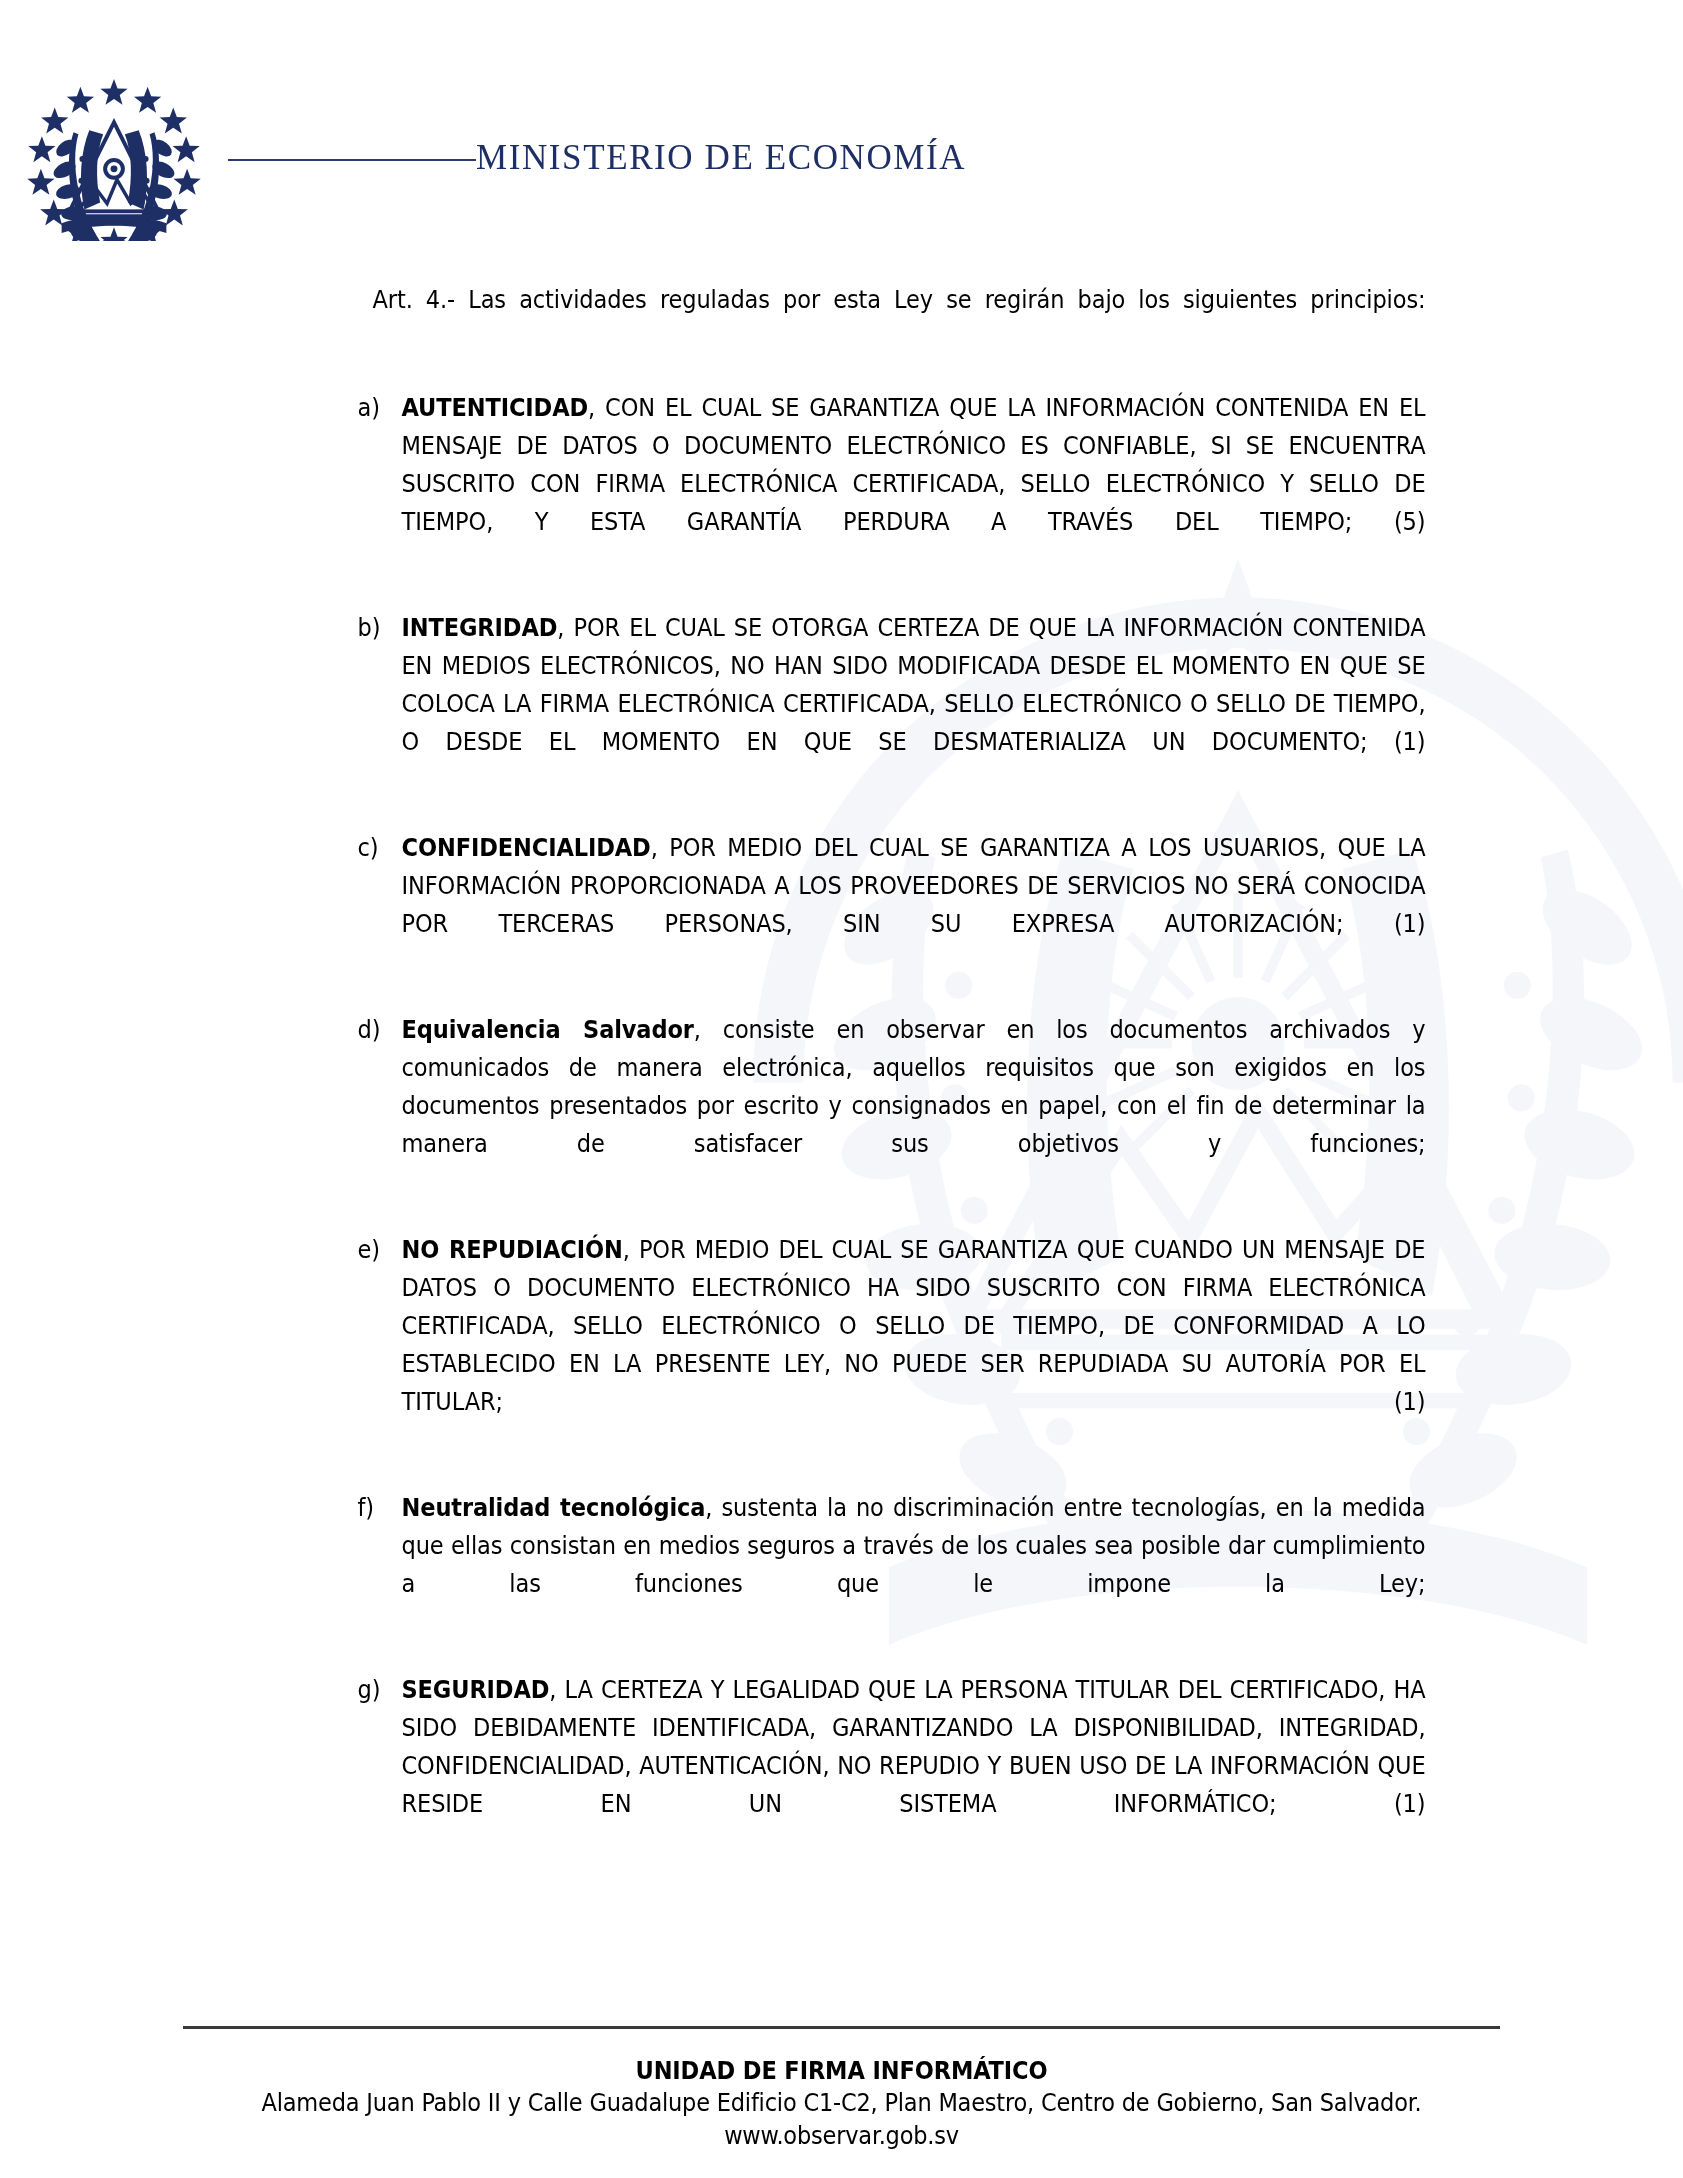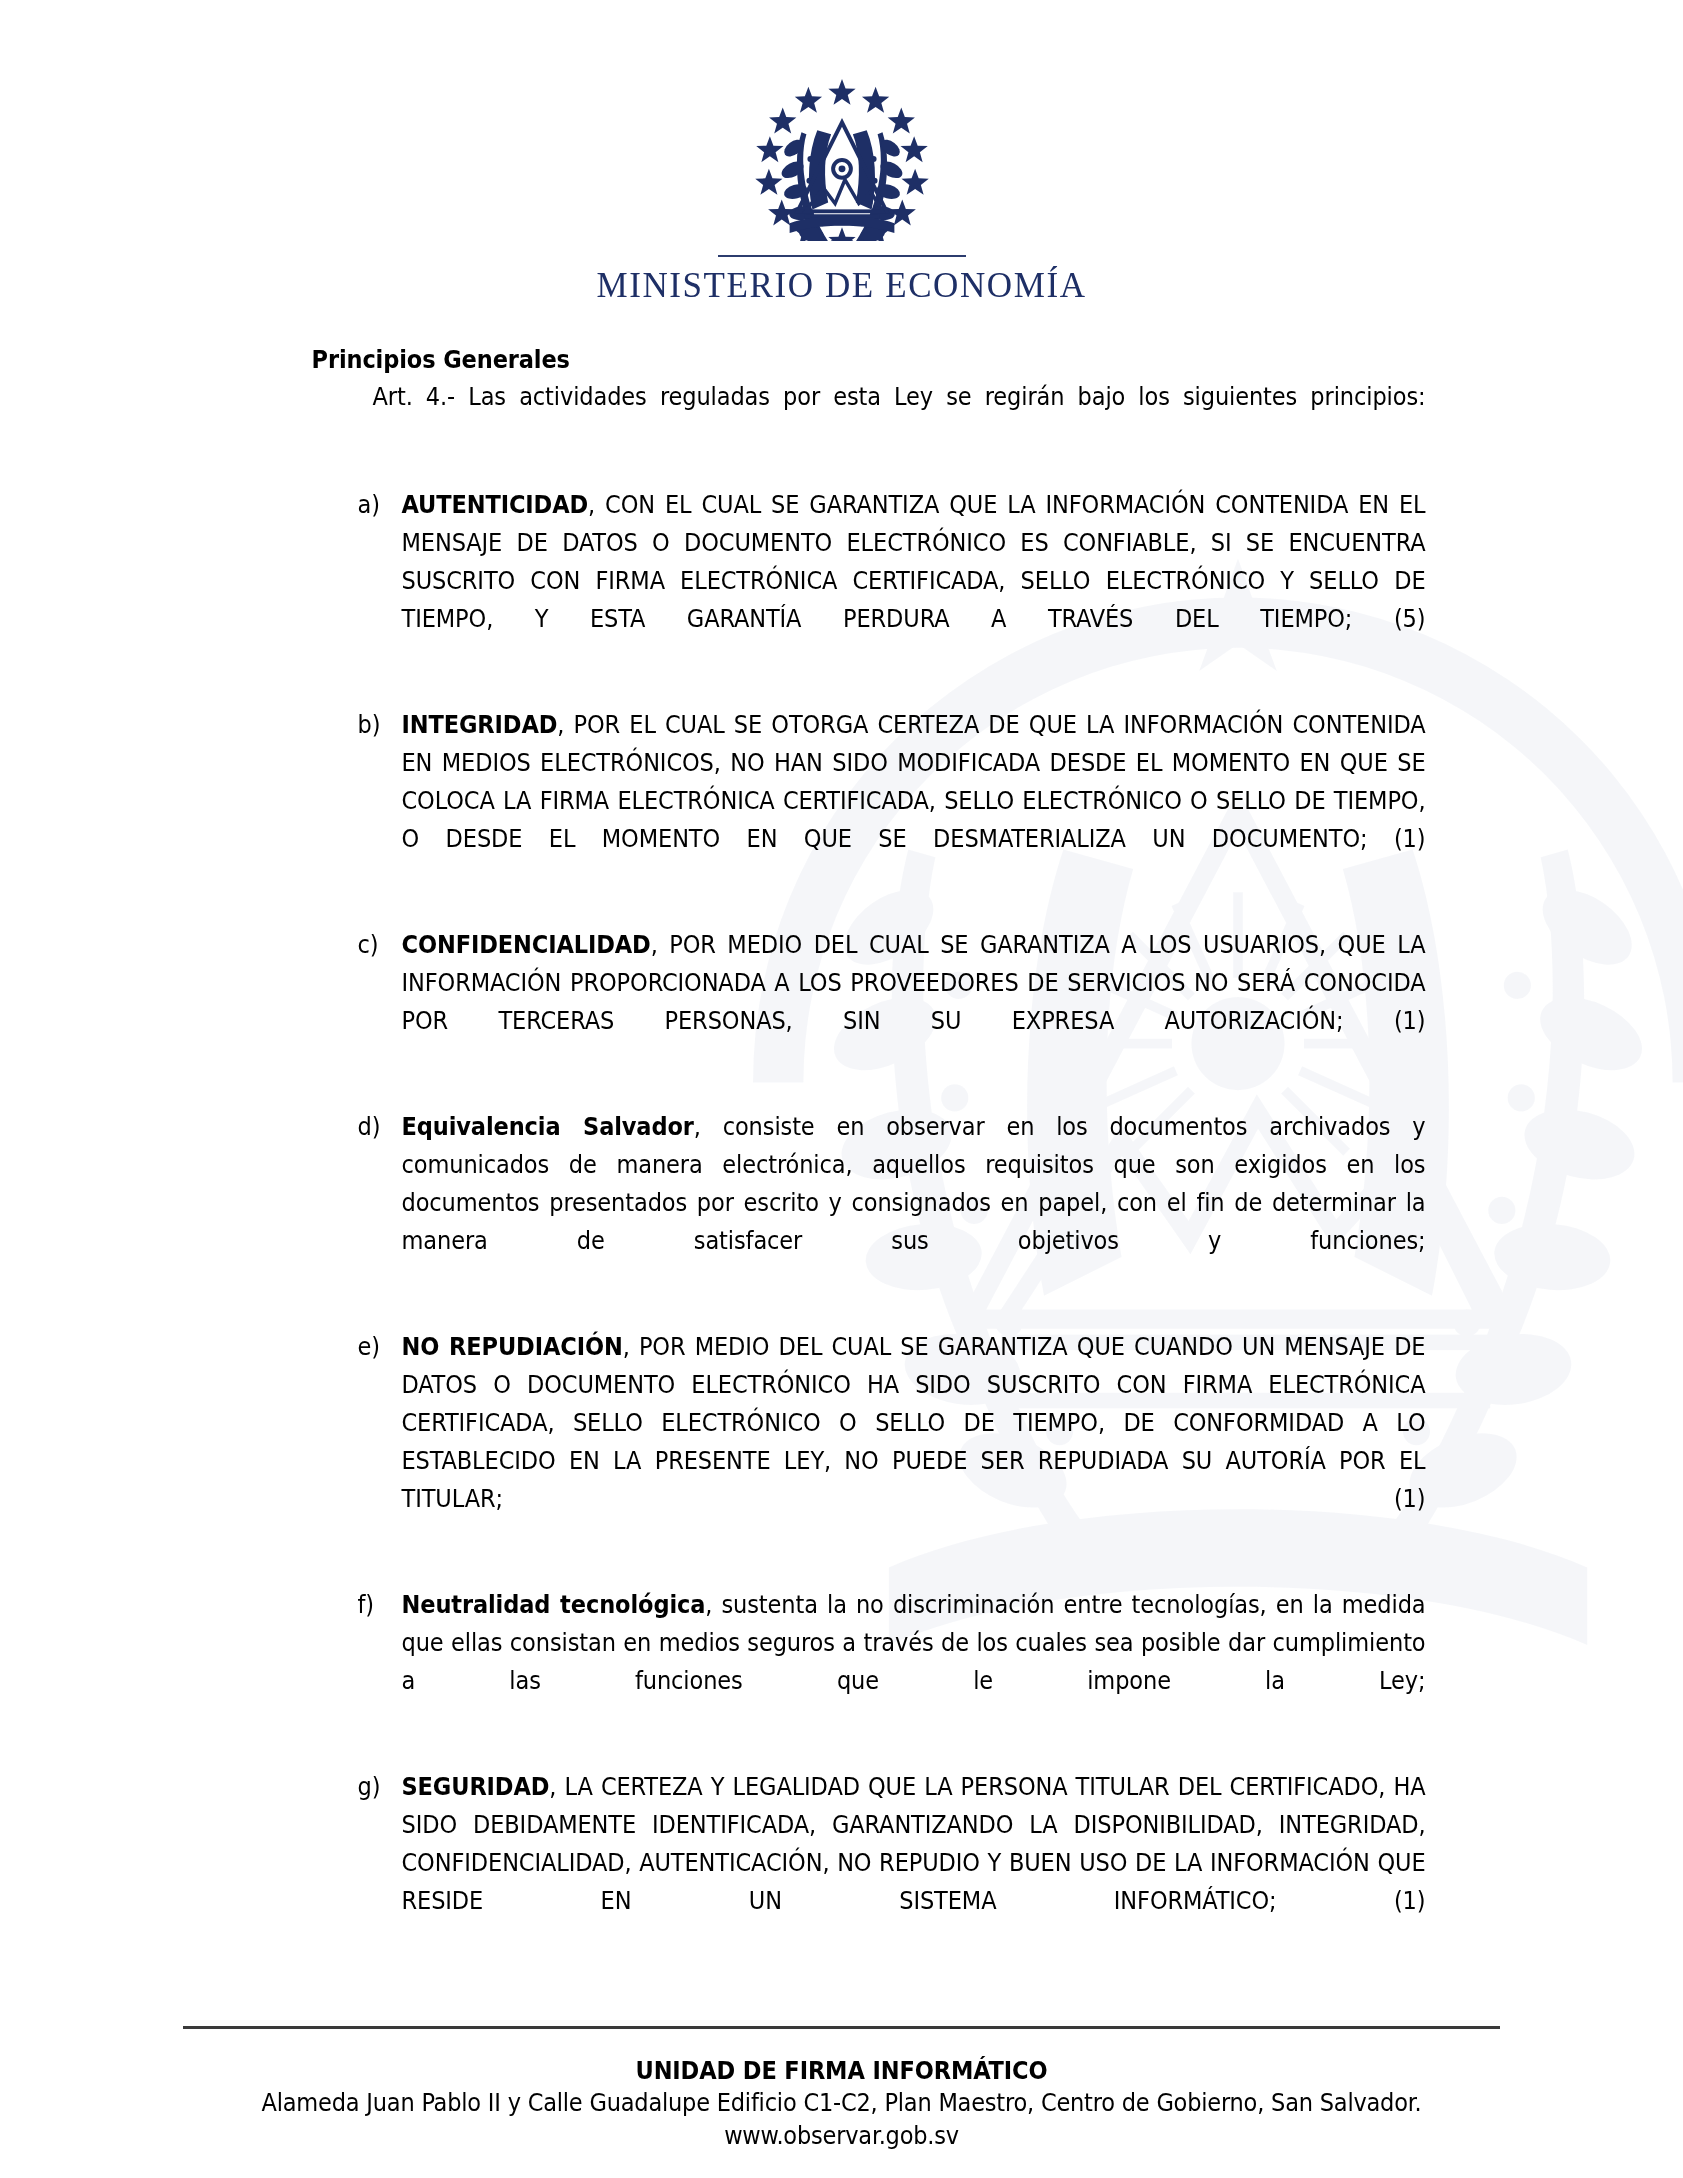--- a/index.html
+++ b/index.html
@@ -37,21 +37,21 @@
     z-index: 0;
   }
   .watermark svg { width: 100%; height: 100%; display: block; }
 
   
   .doc-header {
     position: relative;
     z-index: 2;
     padding-top: 75px;
     display: flex;
-    flex-direction: column;
+    flex-direction: row;
     align-items: center;
   }
   .emblem { width: 228px; height: 166px; display: block; }
   .header-rule {
     width: 248px;
     height: 0;
     border-top: 2px solid #2c3c6e;
     margin: 14px 0 10px 0;
   }
   .ministry-name {
@@ -304,21 +304,20 @@
 
         <path d="M62 150 C 88 140, 142 140, 168 150 L168 160 C 142 150, 88 150, 62 160 Z"></path>
       </g>
     </svg>
     <div class="header-rule"></div>
     <div class="ministry-name">MINISTERIO DE ECONOMÍA</div>
   </div>
 
   <div class="content">
 
-    <div class="section-title">Principios Generales</div>
 
     <div class="lead-para"><span class="indent"></span><span>Art. 4.- Las actividades reguladas por esta Ley se regirán bajo los siguientes principios:</span></div>
 
     <div class="principles">
 
       <div class="principle">
         <div class="principle-marker">a)</div>
         <div class="principle-body"><b>AUTENTICIDAD</b><span>, CON EL CUAL SE GARANTIZA QUE LA INFORMACIÓN CONTENIDA EN EL MENSAJE DE DATOS O DOCUMENTO ELECTRÓNICO ES CONFIABLE, SI SE ENCUENTRA SUSCRITO CON FIRMA ELECTRÓNICA CERTIFICADA, SELLO ELECTRÓNICO Y SELLO DE TIEMPO, Y ESTA GARANTÍA PERDURA A TRAVÉS DEL TIEMPO; (5)</span></div>
       </div>
 

